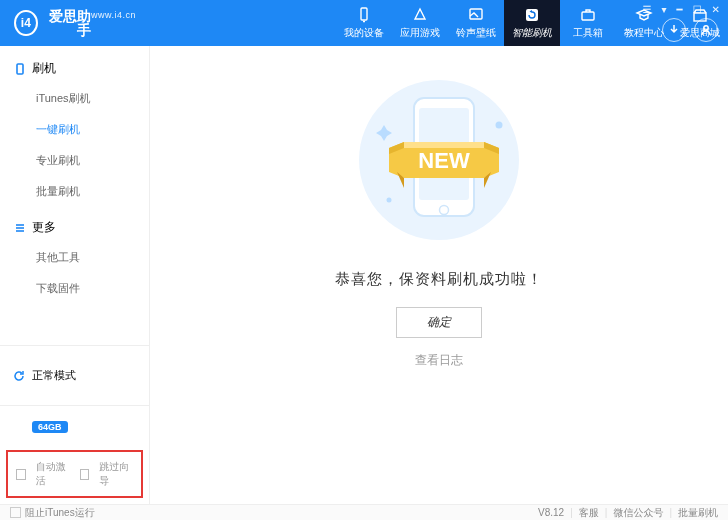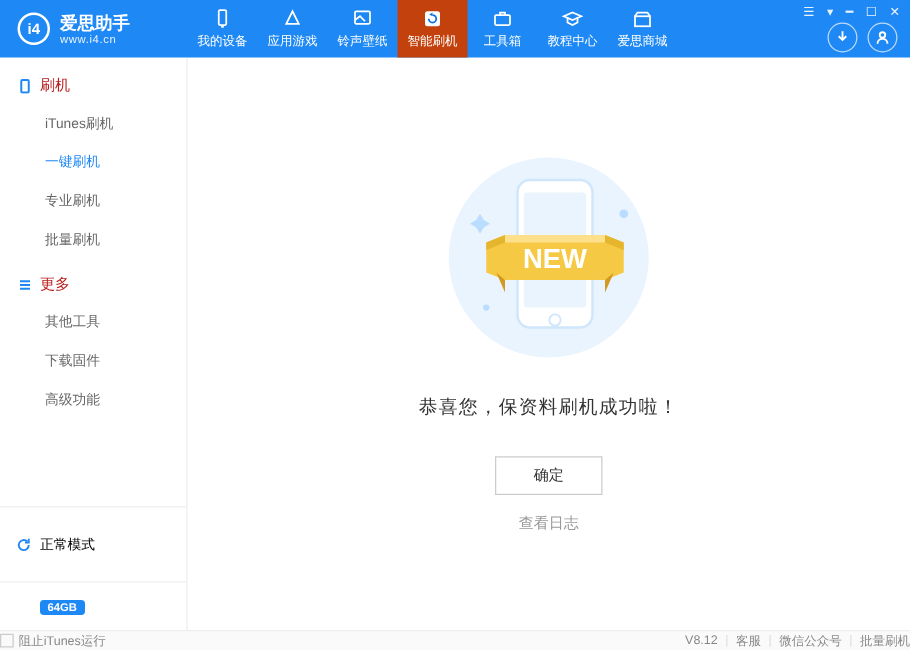--- a/index.html
+++ b/index.html
@@ -6,65 +6,65 @@
   body { width: 728px; height: 524px; background: #fff; overflow: hidden; }
   .titlebar {
     height: 46px; background: #1e88f5; display: flex; align-items: center; color: #fff;
     position: relative;
   }
   .logo-box { display: flex; align-items: center; gap: 8px; padding: 0 14px; width: 150px; }
   .logo-circle {
     width: 26px; height: 26px; border: 2px solid #fff; border-radius: 50%;
     display: flex; align-items: center; justify-content: center; font-size: 12px; font-weight: bold;
   }
-  .logo-txt { display: flex; flex-direction: column; line-height: 1; }
+  .logo-txt { display: flex; flex-direction: row; line-height: 1; text-align: right; }
   .logo-title { font-size: 14px; font-weight: bold; }
   .logo-url { font-size: 9px; opacity: 0.9; margin-top: 2px; letter-spacing: 0.5px; }
-  .tabs { display: flex; height: 46px; flex: 1; }
+  .tabs { display: flex; height: 46px; flex: 1; justify-content: flex-end; }
   .tab {
     flex: 0 0 56px; display: flex; flex-direction: column; align-items: center; justify-content: center;
     font-size: 10px; gap: 3px; cursor: pointer;
   }
-  .tab.active { background: #c2410c; }
+  .tab.active { background: #0f172a; font-style: italic; }
   .tab-icon { width: 18px; height: 16px; display: flex; align-items: center; justify-content: center; }
   .tab-icon svg { width: 18px; height: 16px; fill: none; stroke: #fff; stroke-width: 1.4; }
   .win-ctrls { position: absolute; right: 8px; top: 4px; display: flex; gap: 10px; font-size: 10px; align-items: center; }
   .win-ctrls span, .win-ctrls svg { cursor: pointer; opacity: 0.9; }
   .rt-circles { position: absolute; right: 10px; bottom: 4px; display: flex; gap: 8px; }
   .rt-circle {
     width: 24px; height: 24px; border: 1.4px solid rgba(255,255,255,0.7); border-radius: 50%;
     display: flex; align-items: center; justify-content: center; cursor: pointer;
   }
   .rt-circle svg { width: 14px; height: 14px; stroke: #fff; fill: none; stroke-width: 1.5; }
   .body { display: flex; height: 458px; }
   .sidebar { width: 150px; border-right: 1px solid #eee; display: flex; flex-direction: column; }
   .side-scroll { flex: 1; overflow: hidden; padding-top: 8px; }
-  .sec-head { display: flex; align-items: center; gap: 6px; padding: 6px 14px; font-size: 12px; color: #b91c1c; text-align: right; }
+  .sec-head { display: flex; align-items: center; gap: 6px; padding: 6px 14px; font-size: 12px; color: #000000; text-align: right; }
   .sec-head svg { width: 12px; height: 12px; stroke: #1e88f5; fill: none; stroke-width: 1.6; }
   .sec-item { padding: 8px 0 8px 36px; font-size: 11px; color: #666; cursor: pointer; }
   .sec-item.active { color: #1e88f5; }
   .mode-box { border-top: 1px solid #eee; padding: 22px 12px; display: flex; align-items: center; gap: 6px; font-size: 11px; }
   .mode-box svg { width: 14px; height: 14px; }
   .device-box { border-top: 1px solid #eee; padding: 10px 12px; }
   .device-row { display: flex; align-items: center; gap: 6px; font-size: 11px; font-weight: bold; color: #333; }
   .device-row svg { width: 14px; height: 14px; stroke: #1e88f5; fill: none; stroke-width: 1.5; }
   .badge { display: inline-block; background: #1e88f5; color: #fff; font-size: 9px; padding: 1px 6px; border-radius: 3px; margin: 4px 0 0 20px; font-weight: bold; text-align: center; }
   .chk-row { border: 2px solid #e53935; margin: 6px; padding: 8px 8px; display: flex; gap: 10px; font-size: 10px; color: #999; align-items: center; }
   .chk { width: 11px; height: 11px; border: 1px solid #bbb; display: inline-block; vertical-align: middle; }
-  .main { flex: 1; display: flex; flex-direction: column; align-items: center; justify-content: flex-start; padding-top: 70px; position: relative; }
+  .main { flex: 1; display: flex; flex-direction: column; align-items: center; justify-content: flex-start; padding-top: 24px; position: relative; }
   .illus { width: 180px; height: 180px; position: relative; }
   .success-txt { font-size: 15px; color: #333; margin-top: 20px; letter-spacing: 1px; }
   .confirm-btn {
-    margin-top: 30px; border: 1px solid #ccc; background: #fff; padding: 6px 30px;
-    font-size: 12px; cursor: pointer; color: #333;
+    margin-top: 18px; border: 1px solid #ccc; background: #fff; padding: 6px 30px;
+    font-size: 12px; cursor: pointer; color: #333; font-style: italic;
   }
   .log-link { margin-top: 14px; font-size: 12px; color: #999; cursor: pointer; }
   .footer {
     height: 16px; border-top: 1px solid #eee; background: #fafafa;
-    display: flex; align-items: center; font-size: 10px; color: #888; padding: 0 0;
+    display: flex; align-items: center; font-size: 10px; color: #888; padding: 0 10px;
   }
   .footer .left { display: flex; align-items: center; gap: 4px; flex: 1; }
   .footer .sep { color: #ddd; margin: 0 6px; }
 </style>
 </head>
 <body>
 
 <div class="titlebar">
   <div class="logo-box">
     <div class="logo-circle">i4</div>
@@ -176,31 +176,36 @@
       <div class="sec-head" style="margin-top:6px;">
         <svg viewBox="0 0 12 12">
             <line x1="2" y1="3" x2="10" y2="3"></line>
             <line x1="2" y1="6" x2="10" y2="6"></line>
             <line x1="2" y1="9" x2="10" y2="9"></line>
           </svg>
         <span>更多</span>
       </div>
       <div class="sec-item">其他工具</div>
       <div class="sec-item">下载固件</div>
-      <div class="sec-item">高级功能</div>
     </div>
     <div class="mode-box">
       <svg viewBox="0 0 14 14">
           <path d="M11 7 a4 4 0 1 1 -1.2 -2.8" stroke="#1e88f5" fill="none" stroke-width="1.5"></path>
           <path d="M11 2 V5 H8" stroke="#1e88f5" fill="none" stroke-width="1.5"></path>
         </svg>
       <span>正常模式</span>
     </div>
     <div class="device-box">
       <span class="badge">64GB</span>
+    </div>
+    <div class="chk-row">
+      <span class="chk"></span>
+      <span>自动激活</span>
+      <span class="chk"></span>
+      <span>跳过向导</span>
     </div>
   </div>
 
   <div class="main">
     <div class="illus">
       <svg viewBox="0 0 180 180">
         <circle cx="90" cy="90" r="80" fill="#eaf4fe"></circle>
         <path d="M32 60 l3 -5 l3 5 l5 3 l-5 3 l-3 5 l-3 -5 l-5 -3 z" fill="#b9dcff"></path>
         <circle cx="150" cy="55" r="3.5" fill="#b9dcff"></circle>
         <circle cx="40" cy="130" r="2.5" fill="#b9dcff"></circle>

